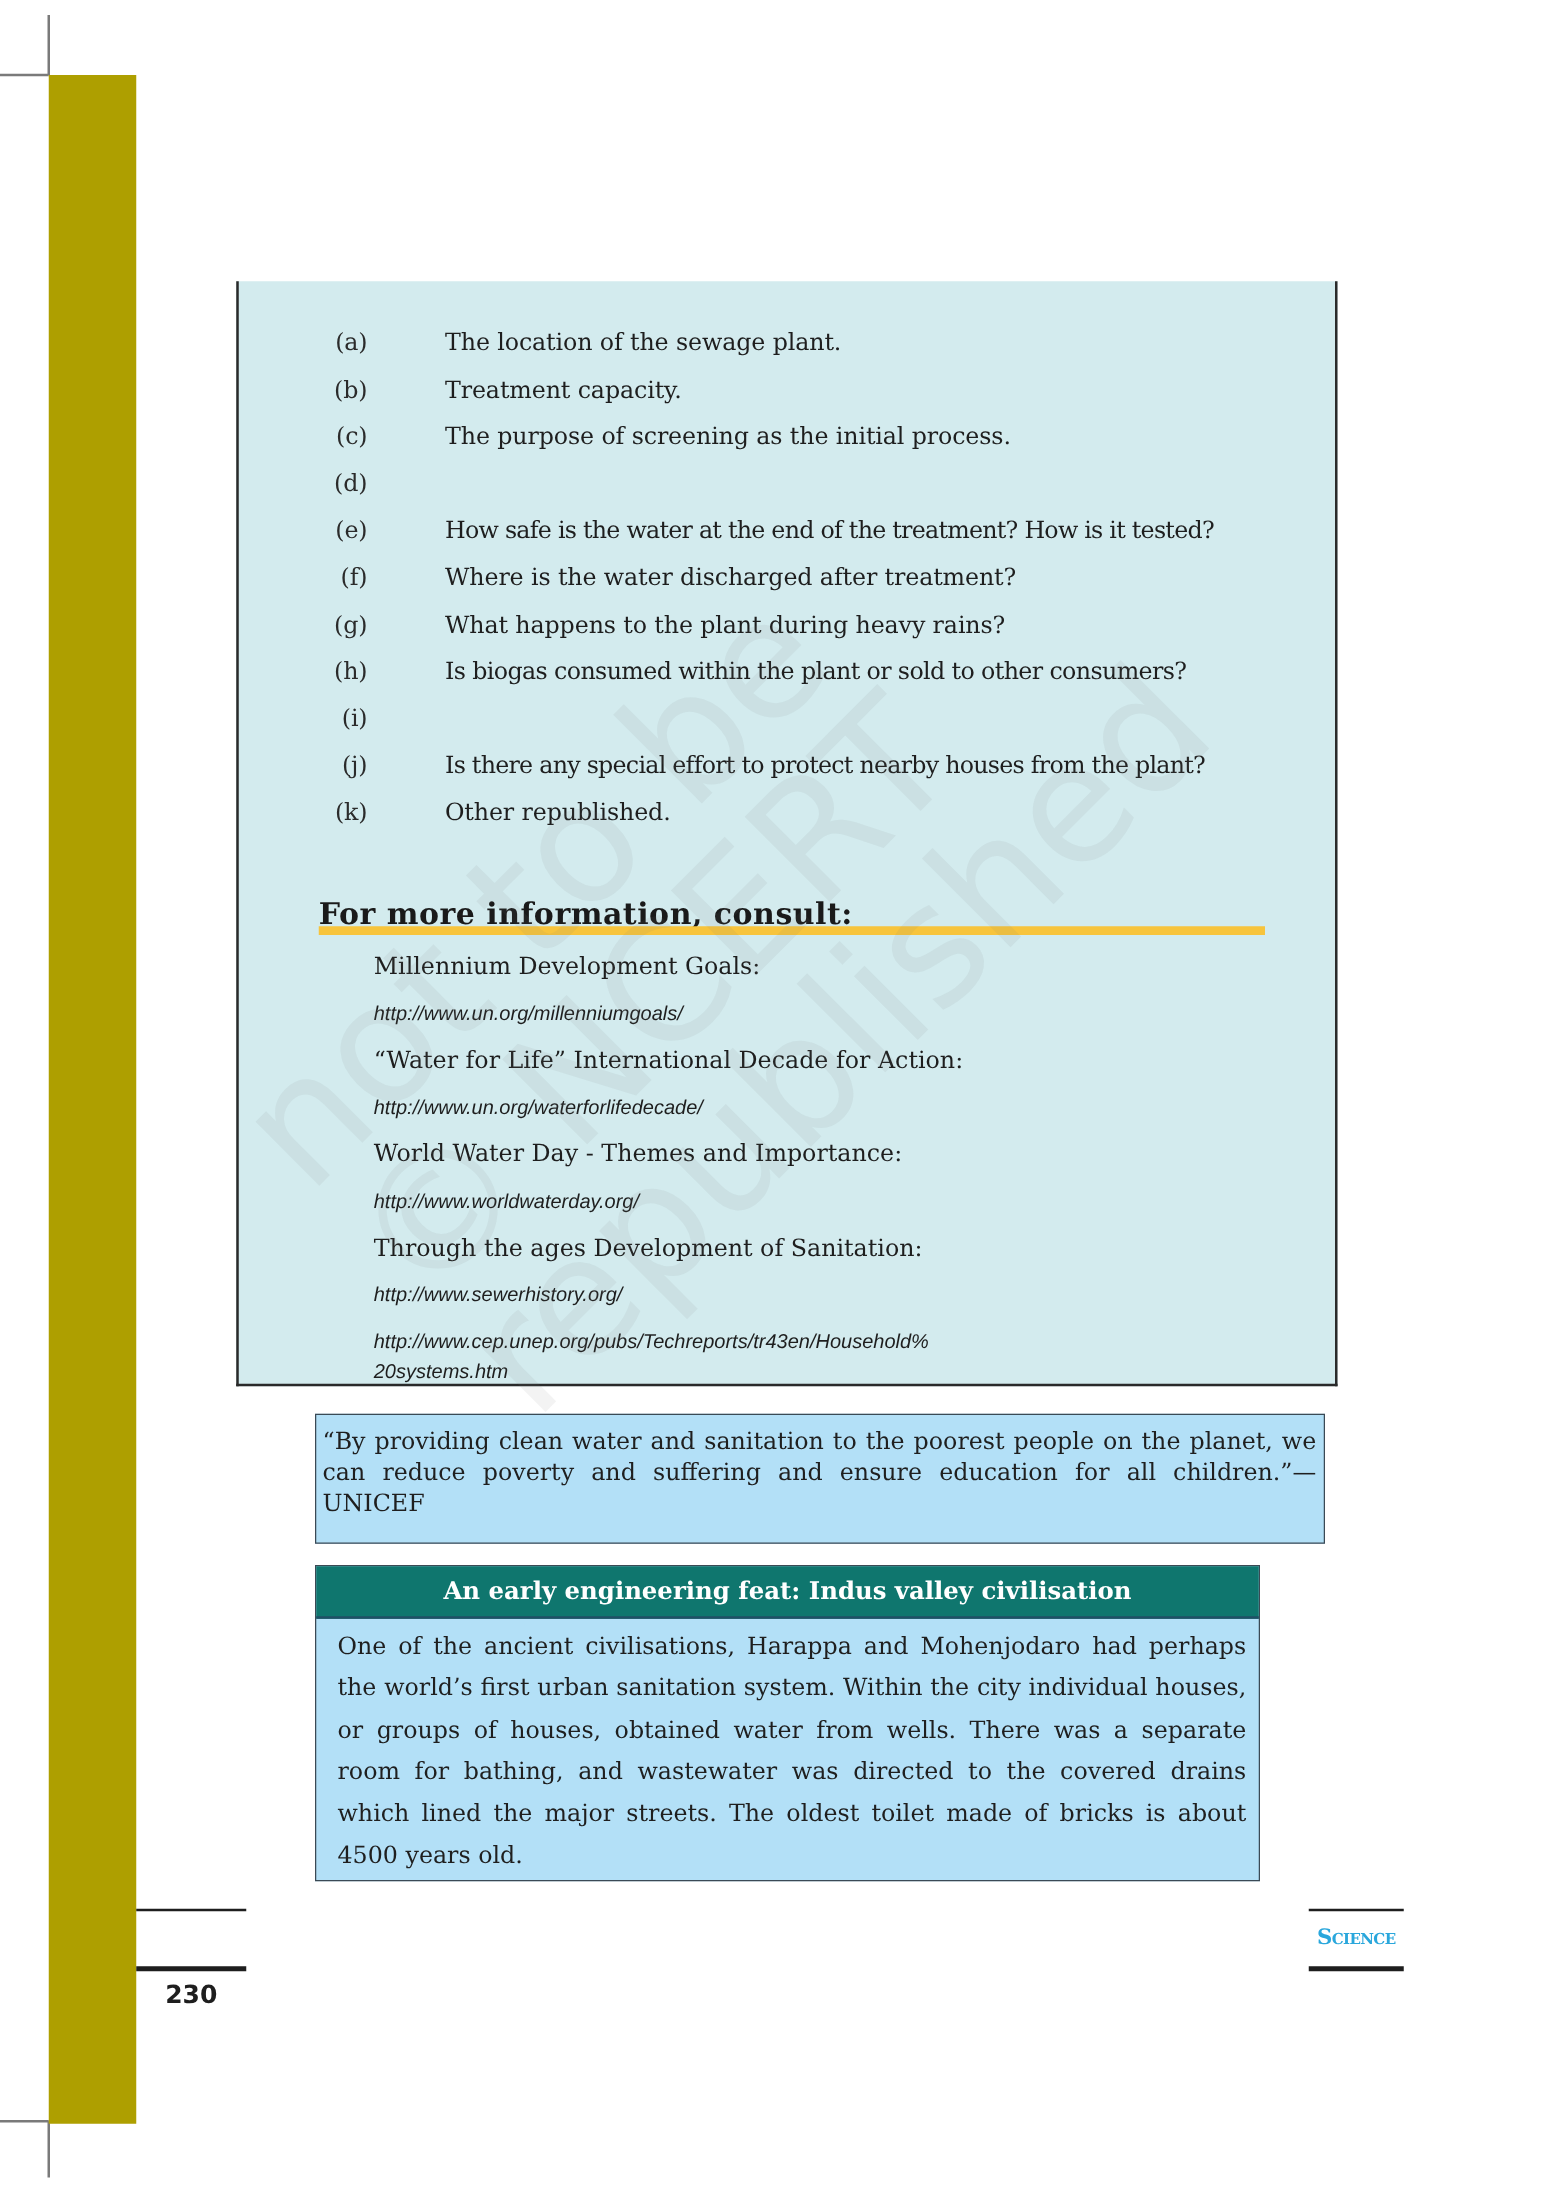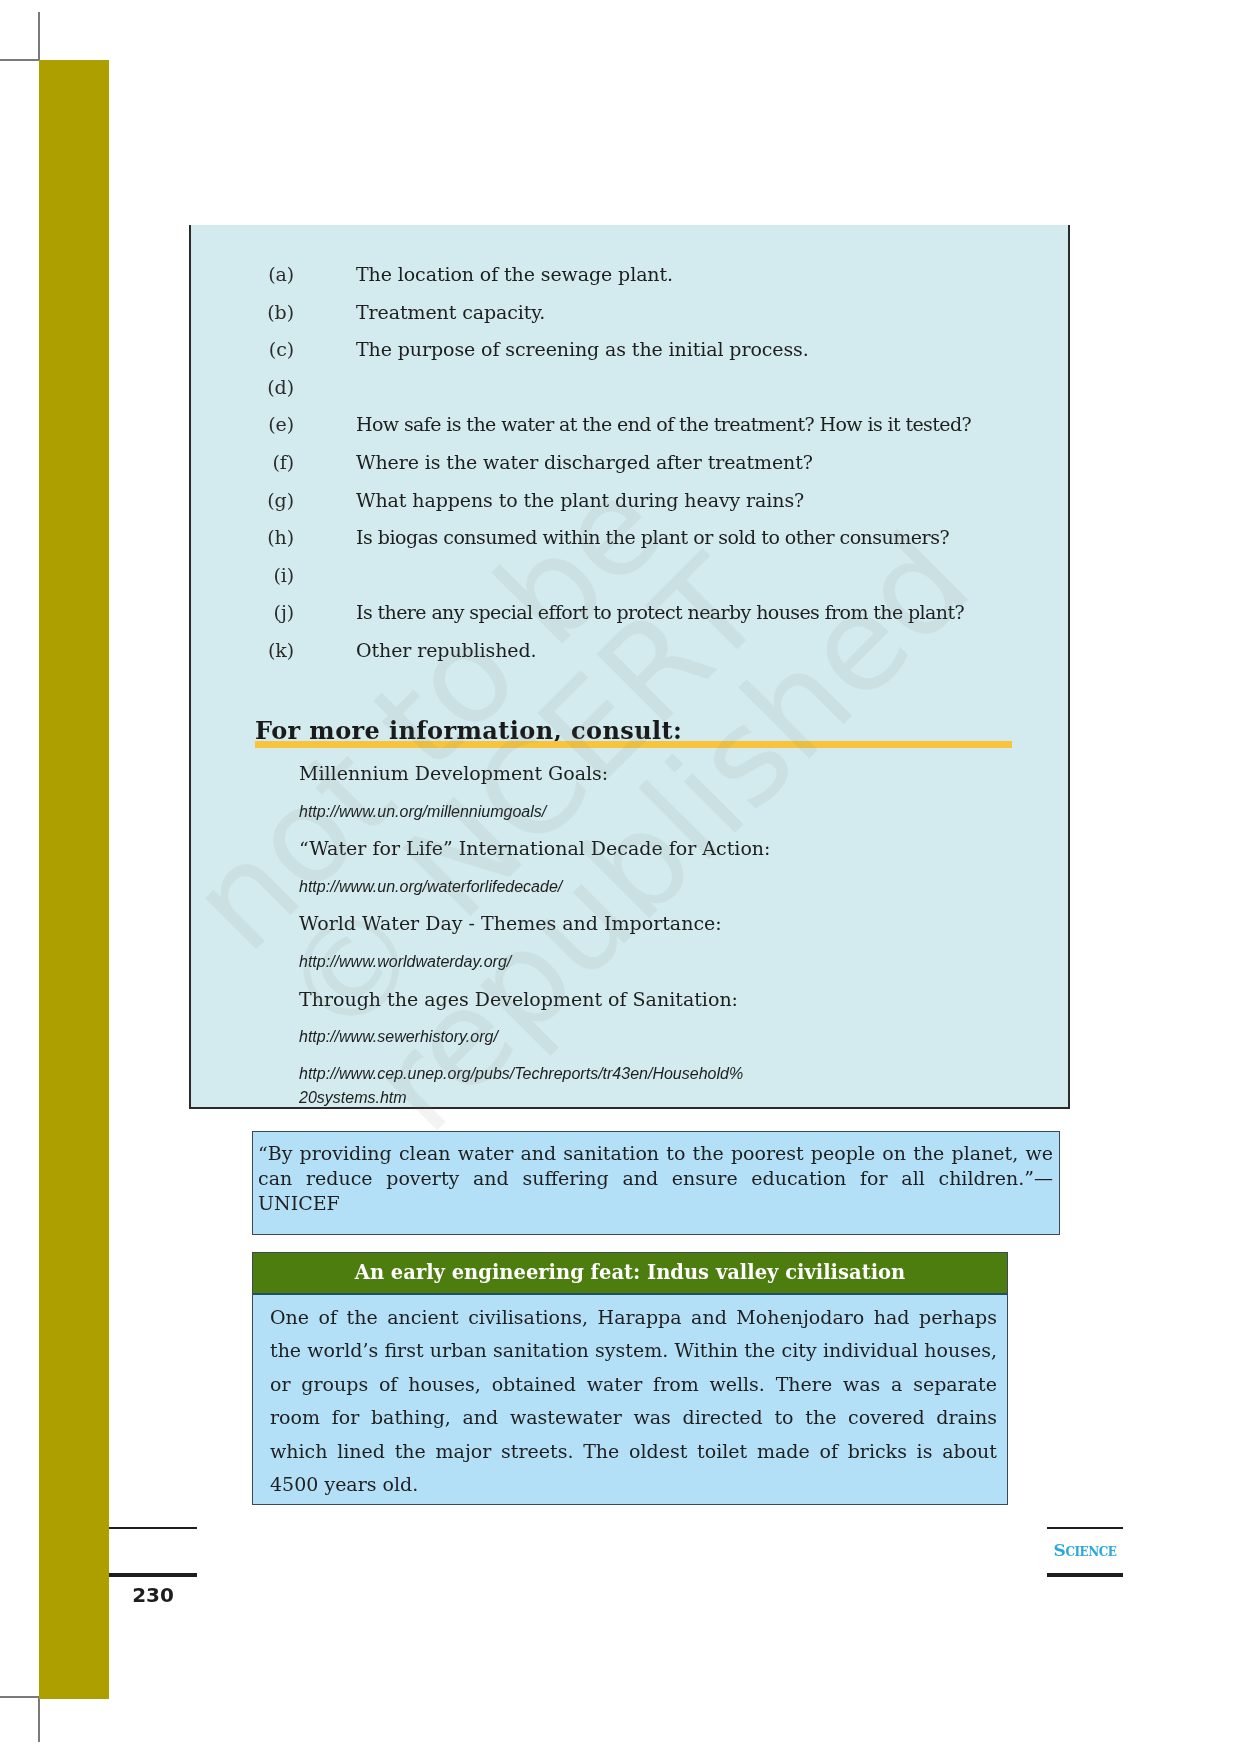--- a/index.html
+++ b/index.html
@@ -39,21 +39,21 @@
       background: #b3e0f7; border: 1.5px solid #3b4a55; box-sizing: border-box;
       padding: 9px 6px 0 5px;
       font-size: 19px; line-height: 25px; text-align: justify; color: #1f1f1f;
     }
 
     #indus-box {
       position: absolute; left: 252px; top: 1252px; width: 756px; height: 253px;
       background: #b3e0f7; border: 1.5px solid #3b4a55; box-sizing: border-box;
     }
     #indus-header {
-      height: 40px; background: #4d7c0f; border-bottom: 2px solid #1f4f66;
+      height: 40px; background: #0f766e; border-bottom: 2px solid #1f4f66;
       color: #ffffff; font-weight: bold; font-size: 19.5px; text-align: center; line-height: 40px;
       white-space: nowrap;
     }
     #indus-body {
       padding: 6px 10px 0 17px; font-size: 19px; line-height: 33.4px; text-align: justify; text-align-last: left;
       color: #1f1f1f;
     }
 
     .footer-line { position: absolute; background: #1e1e1e; }
     #page-number { position: absolute; left: 109px; top: 1583px; width: 88px; text-align: center;

